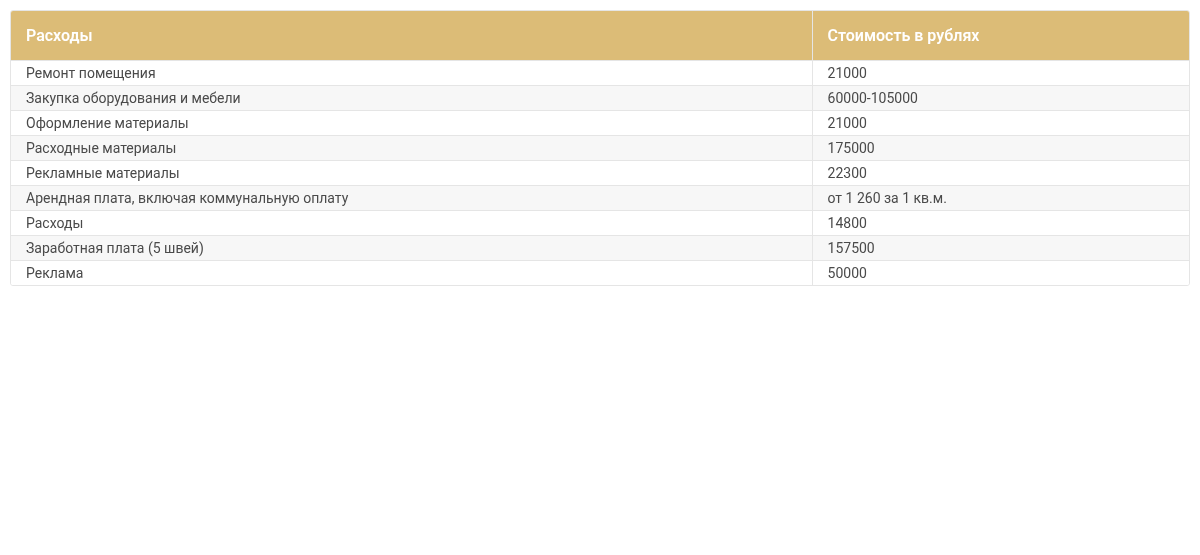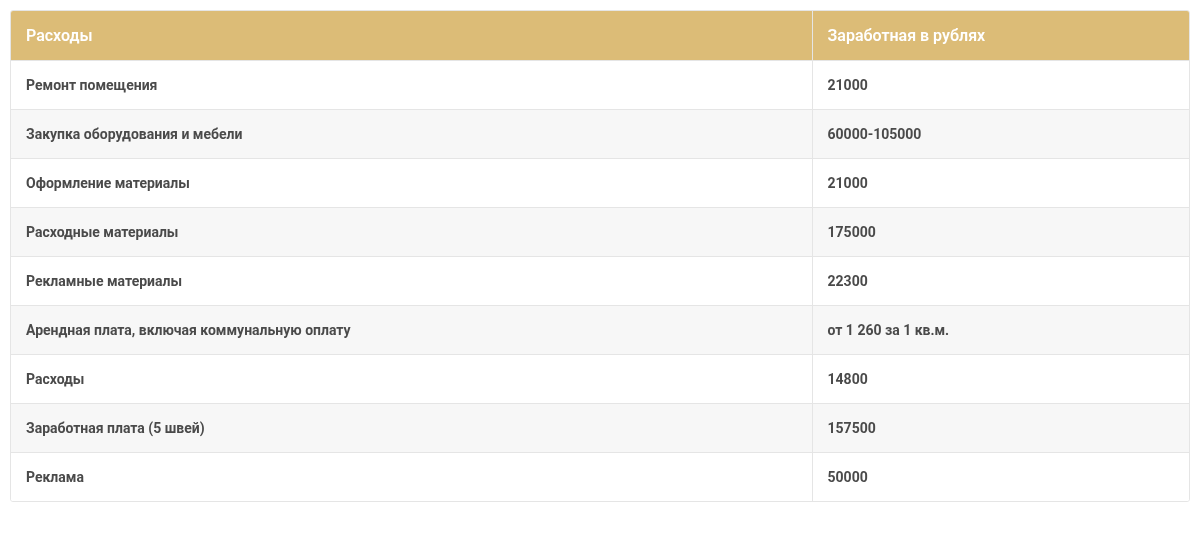--- a/index.html
+++ b/index.html
@@ -39,45 +39,44 @@
     tbody tr {
       border-top: 1px solid #e5e5e5;
     }
     tbody tr:nth-child(odd) {
       background: #ffffff;
     }
     tbody tr:nth-child(even) {
       background: #f7f7f7;
     }
     tbody td {
-      padding: 16px 15px;
+      padding: 4px 15px;
       color: #4a4a4a;
       font-size: 14px;
       border-right: 1px solid #e5e5e5;
-      font-weight: bold;
     }
     tbody td:last-child {
       border-right: none;
     }
     .col-expense {
       width: 68%;
     }
     .col-cost {
       width: 32%;
     }
   </style>
 </head>
 <body>
 
 <div class="table-container">
   <table>
     <thead>
       <tr>
         <th class="col-expense">Расходы</th>
-        <th class="col-cost">Заработная в рублях</th>
+        <th class="col-cost">Стоимость в рублях</th>
       </tr>
     </thead>
     <tbody>
       <tr>
         <td>Ремонт помещения</td>
         <td>21000</td>
       </tr>
       <tr>
         <td>Закупка оборудования и мебели</td>
         <td>60000-105000</td>

